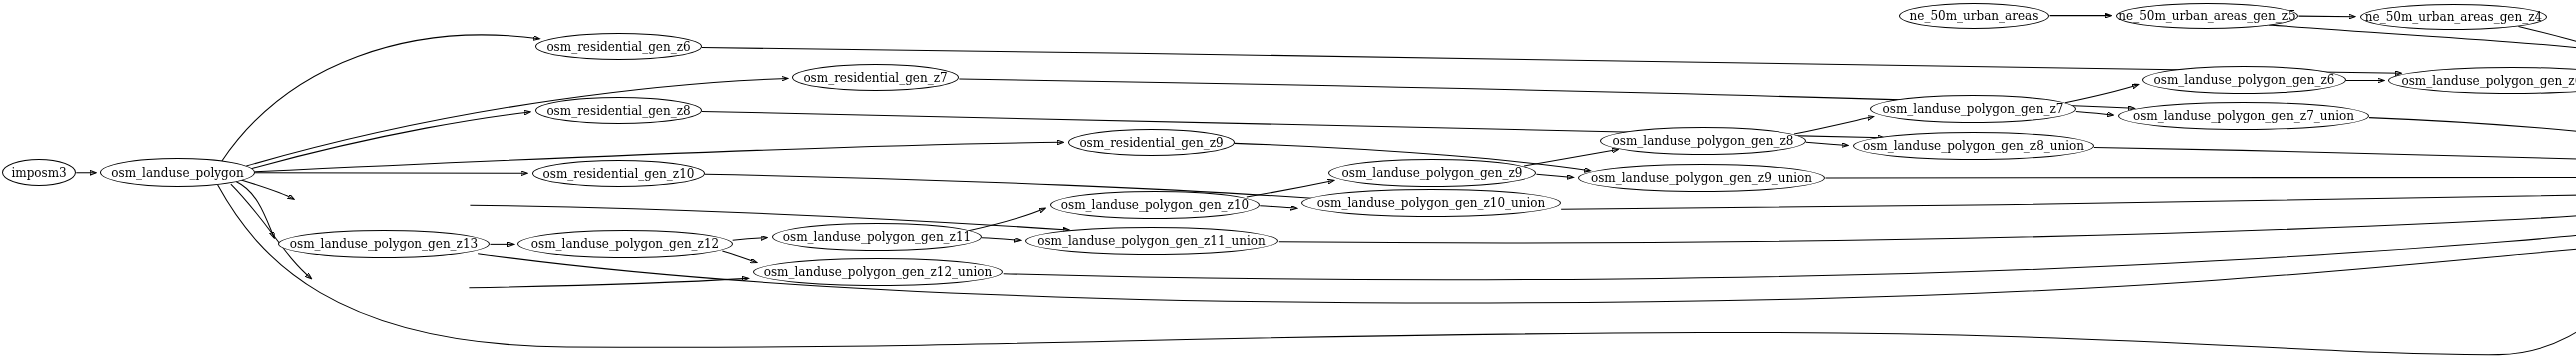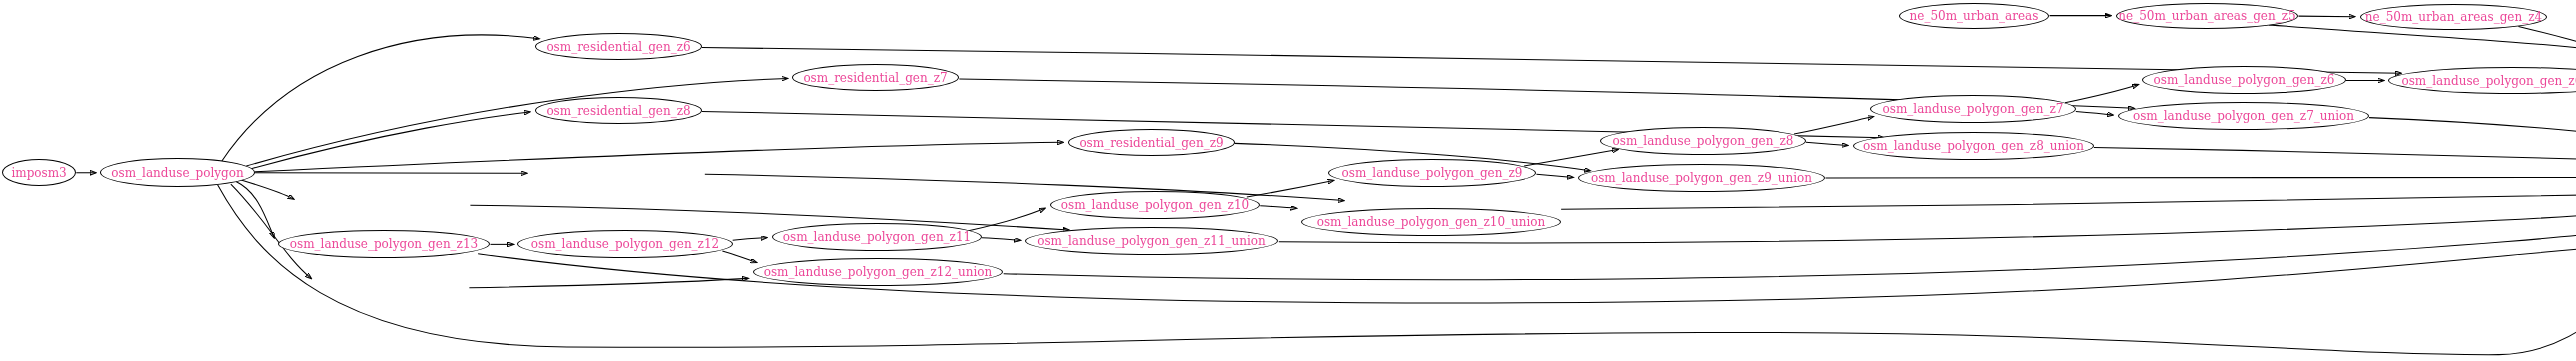--- a/index.html
+++ b/index.html
@@ -4,21 +4,21 @@
 <style>
   html,body{margin:0;padding:0;background:#ffffff;}
   body{width:2741px;height:362px;position:relative;overflow:hidden;
        font-family:"DejaVu Serif","Liberation Serif",serif;}
   #stage{position:absolute;left:0;top:0;width:2741px;height:362px;}
   svg.edges{position:absolute;left:0;top:0;z-index:1;}
   svg.edges path{fill:none;stroke:#000;stroke-width:2px;}
   .node{position:absolute;z-index:2;background:#ffffff;border:1px solid #000;
         border-radius:50%;display:flex;align-items:center;justify-content:center;
         box-sizing:border-box;}
-  .node .lbl{font-size:12px;color:#ec4899;white-space:nowrap;}
+  .node .lbl{font-size:12px;color:#000000;white-space:nowrap;}
 </style>
 </head>
 <body>
 
 <div id="stage">
 
   <svg class="edges" width="2741" height="362" viewBox="0 0 5320 702">
     <defs>
       <marker id="arw" markerWidth="14" markerHeight="10" refX="11" refY="4.5" orient="auto" markerUnits="userSpaceOnUse">
         <path d="M0,0 L12,4.5 L0,9 z" fill="#000" stroke="none"></path>
@@ -80,39 +80,42 @@
     </div>
   <div class="node" style="left:792px;top:64px;width:167px;height:27px">
       <span class="lbl">osm_residential_gen_z7</span>
     </div>
   <div class="node" style="left:535px;top:97px;width:167px;height:27px">
       <span class="lbl">osm_residential_gen_z8</span>
     </div>
   <div class="node" style="left:1068px;top:129px;width:167px;height:27px">
       <span class="lbl">osm_residential_gen_z9</span>
     </div>
+  <div class="node" style="left:532px;top:160px;width:173px;height:27px">
+      <span class="lbl">osm_residential_gen_z10</span>
+    </div>
   <div class="node" style="left:278px;top:230px;width:212px;height:28px">
       <span class="lbl">osm_landuse_polygon_gen_z13</span>
     </div>
   <div class="node" style="left:517px;top:230px;width:216px;height:28px">
       <span class="lbl">osm_landuse_polygon_gen_z12</span>
     </div>
   <div class="node" style="left:772px;top:223px;width:210px;height:28px">
       <span class="lbl">osm_landuse_polygon_gen_z11</span>
     </div>
   <div class="node" style="left:753px;top:258px;width:250px;height:28px">
       <span class="lbl">osm_landuse_polygon_gen_z12_union</span>
     </div>
   <div class="node" style="left:1025px;top:227px;width:253px;height:28px">
       <span class="lbl">osm_landuse_polygon_gen_z11_union</span>
     </div>
   <div class="node" style="left:1050px;top:191px;width:210px;height:28px">
       <span class="lbl">osm_landuse_polygon_gen_z10</span>
     </div>
-  <div class="node" style="left:1301px;top:208px;width:260px;height:28px">
+  <div class="node" style="left:1301px;top:189px;width:260px;height:28px">
       <span class="lbl">osm_landuse_polygon_gen_z10_union</span>
     </div>
   <div class="node" style="left:1328px;top:159px;width:208px;height:28px">
       <span class="lbl">osm_landuse_polygon_gen_z9</span>
     </div>
   <div class="node" style="left:1578px;top:164px;width:247px;height:28px">
       <span class="lbl">osm_landuse_polygon_gen_z9_union</span>
     </div>
   <div class="node" style="left:1600px;top:127px;width:206px;height:28px">
       <span class="lbl">osm_landuse_polygon_gen_z8</span>

